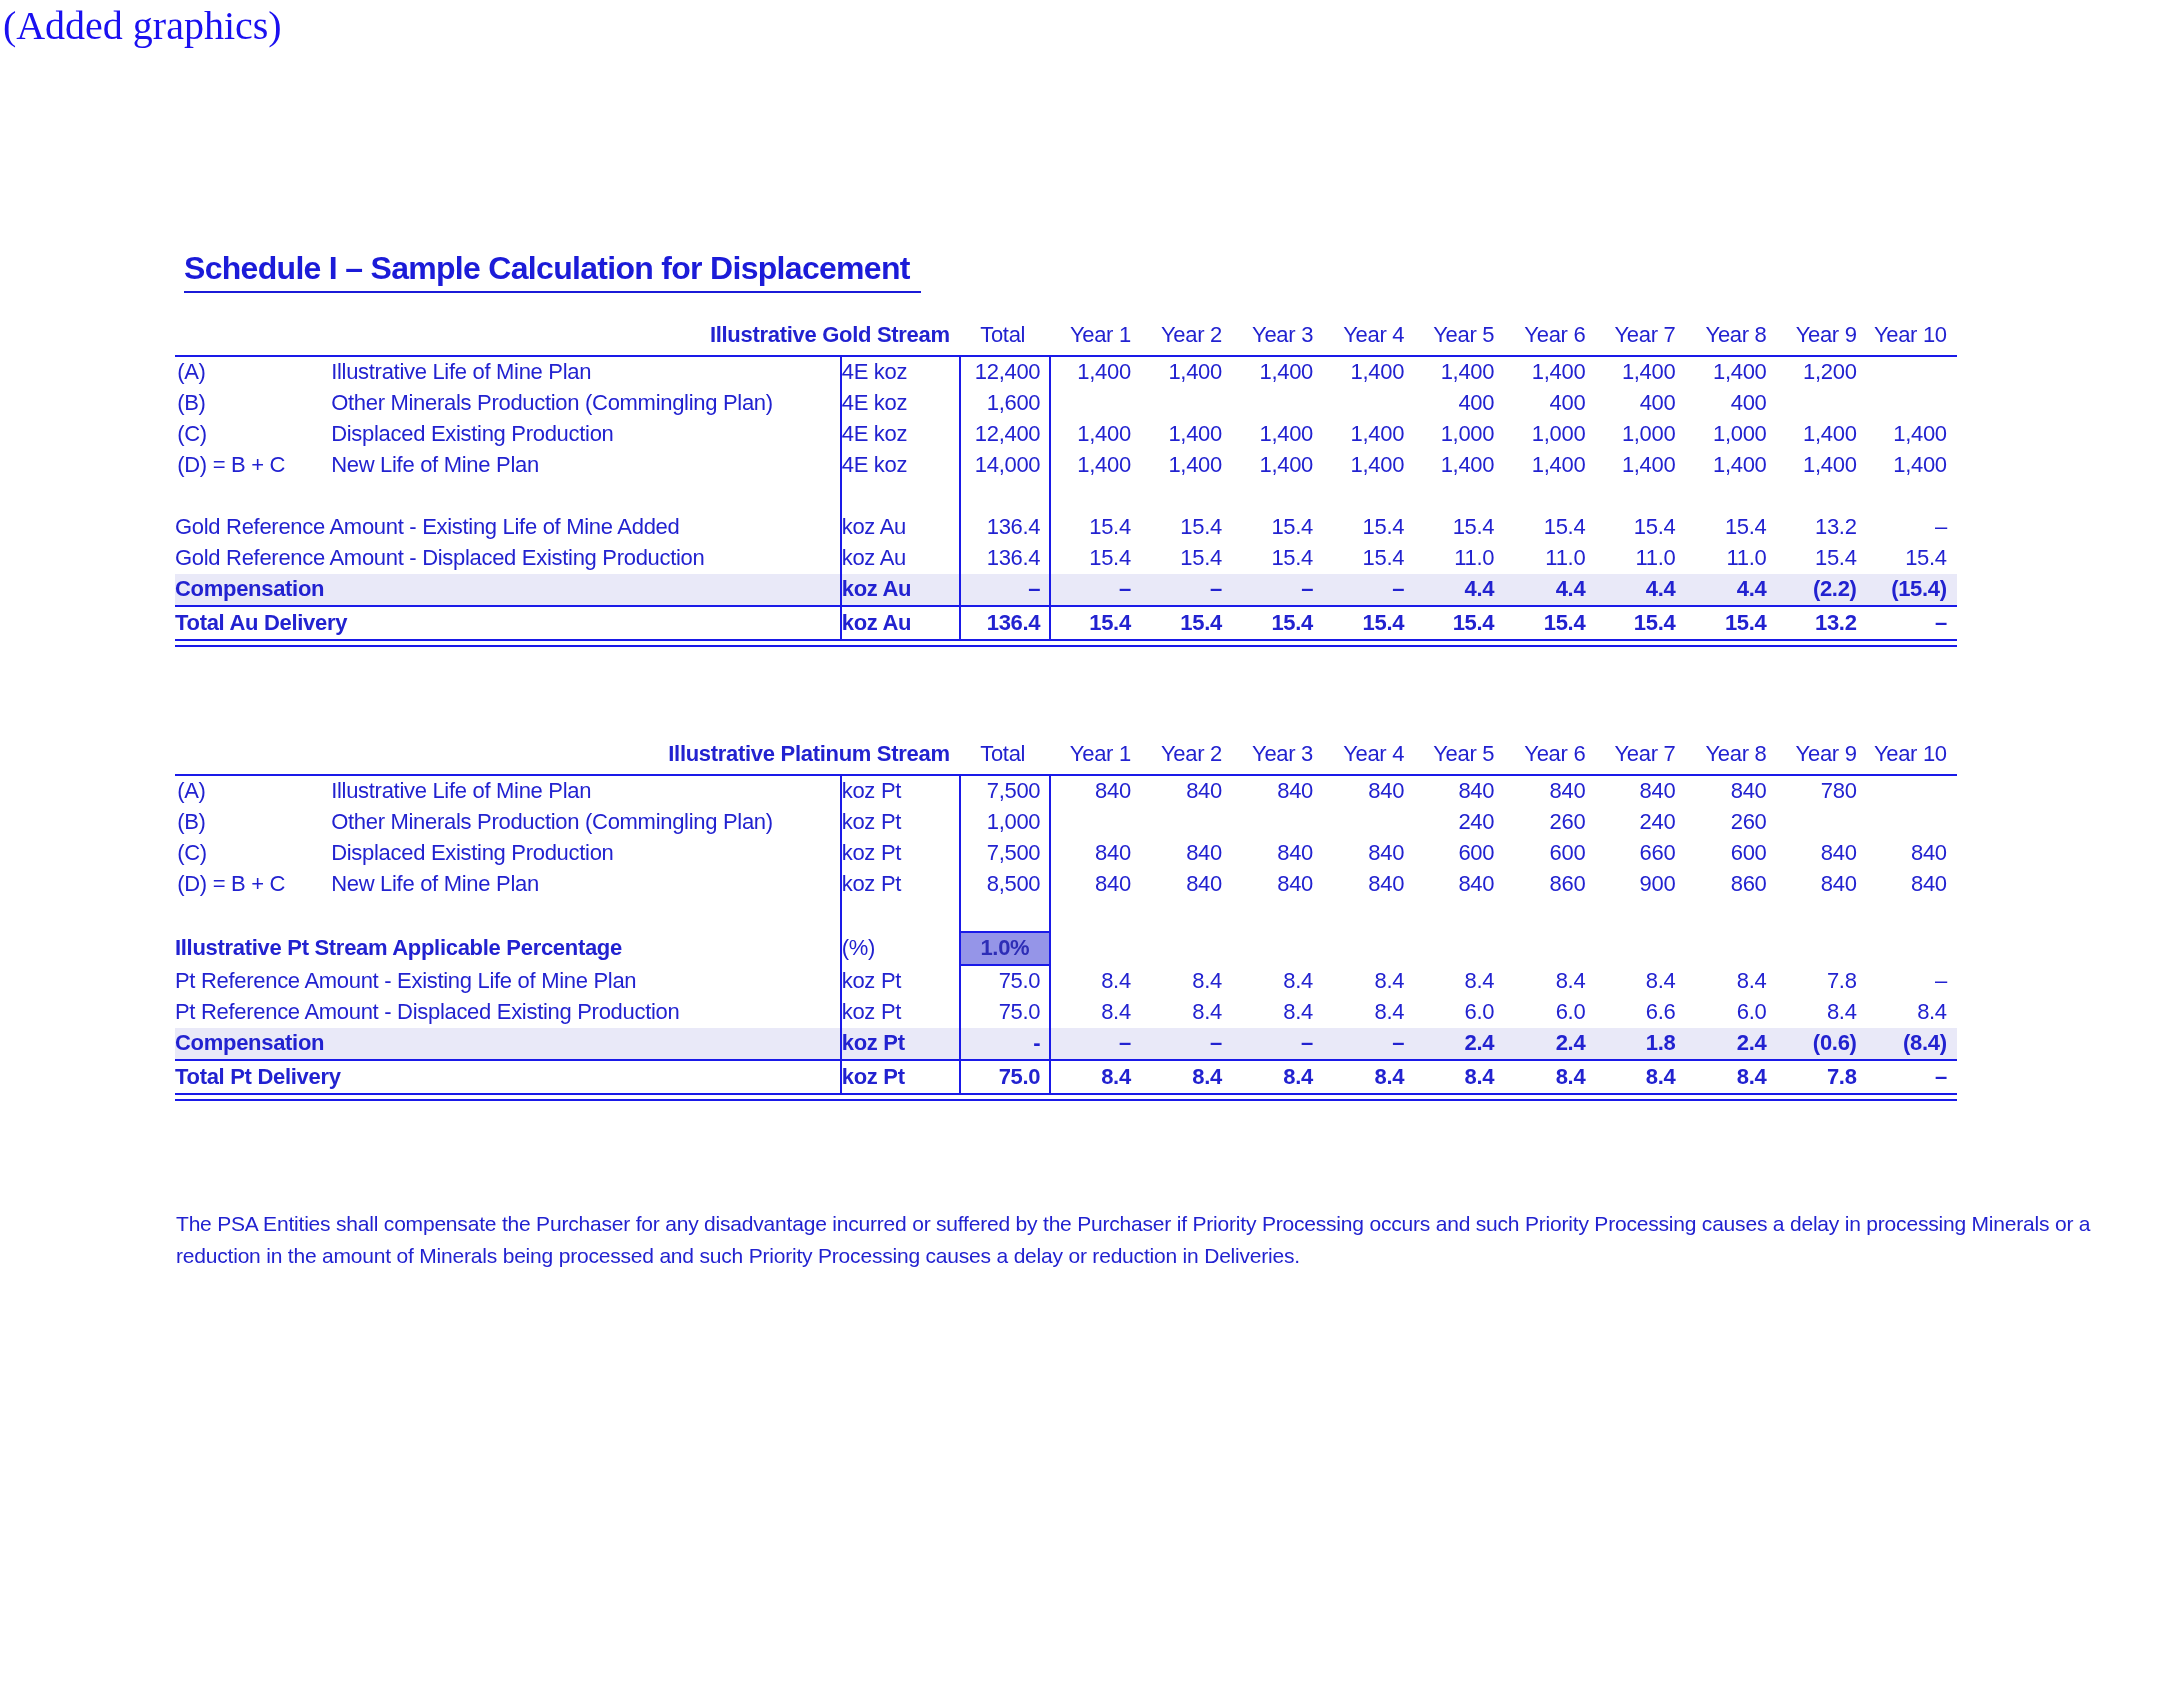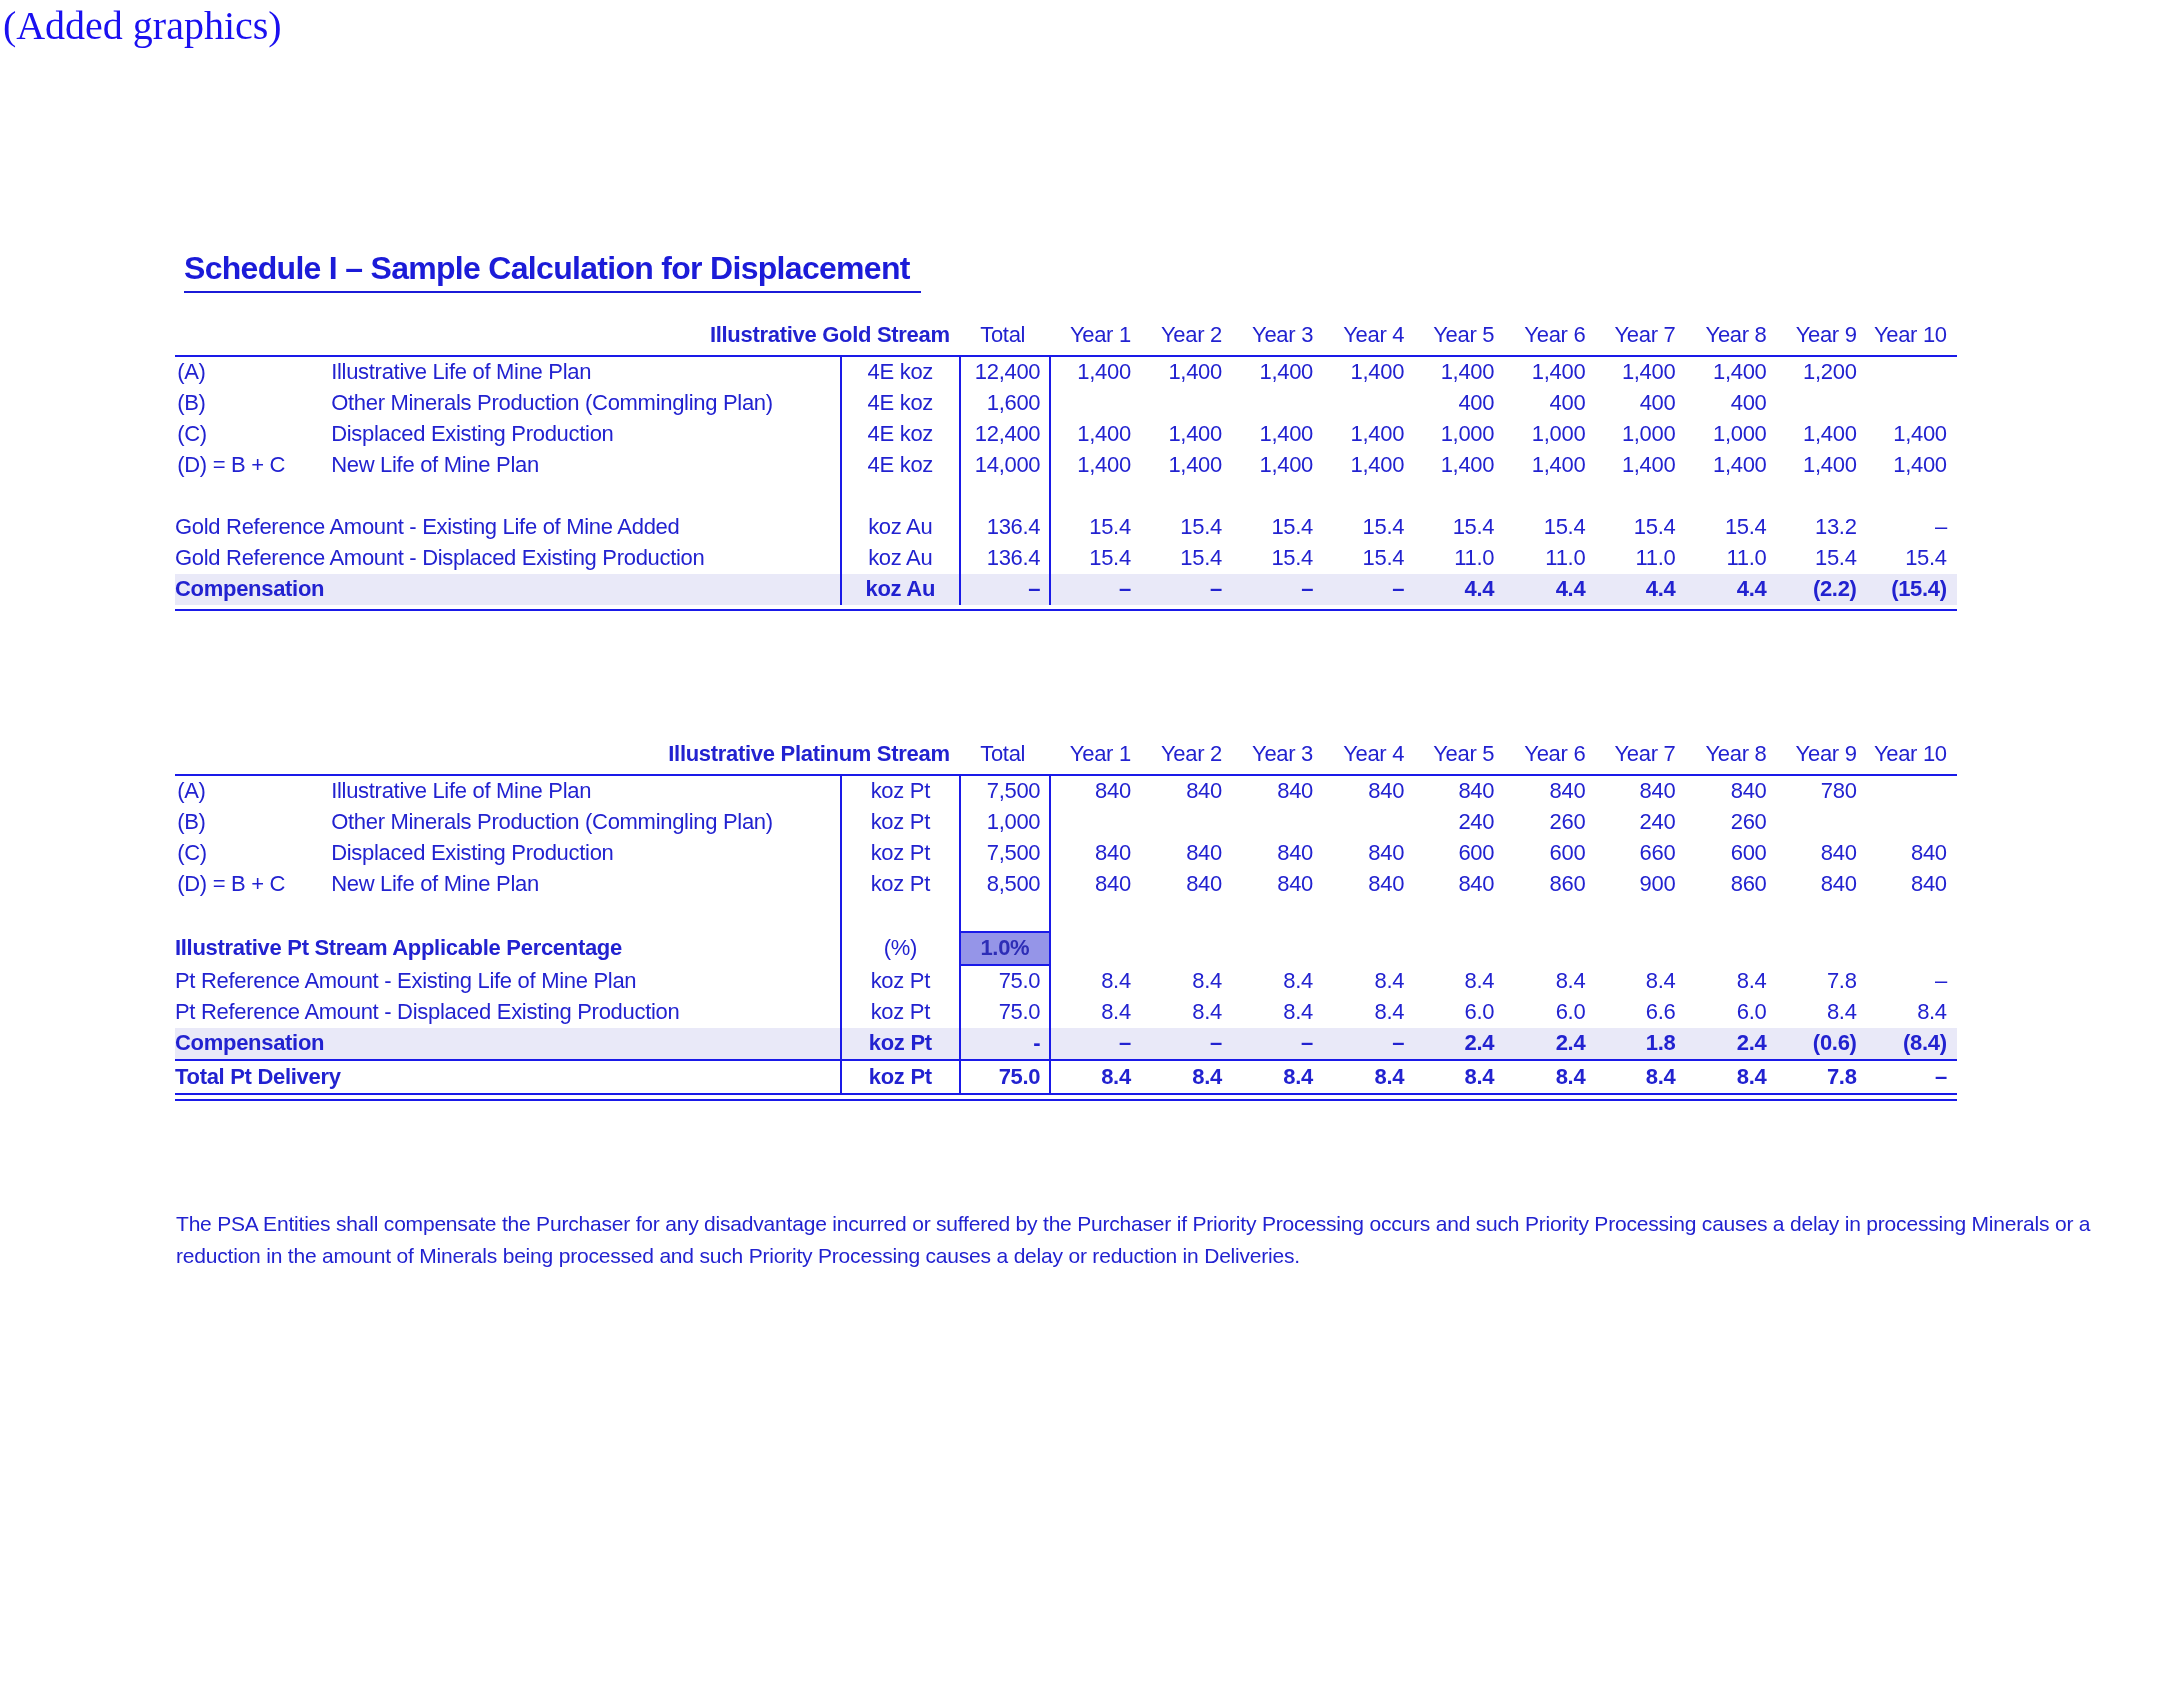--- a/index.html
+++ b/index.html
@@ -23,21 +23,21 @@
   table{border-collapse:collapse;table-layout:fixed;width:1782px;color:var(--ink);
         font-size:22px;letter-spacing:-0.3px;}
   thead th{font-weight:400;border-bottom:2.9px solid var(--line);height:38px;
            vertical-align:bottom;padding:0 10.2px 6.5px 0;white-space:nowrap;}
   th.ttl{text-align:right;font-weight:700;padding-left:1.5px;}
   th.tot{text-align:center;padding-right:4.4px;}
   th.y{text-align:right;}
   tbody td{height:31px;padding:0;white-space:nowrap;overflow:visible;}
   td.lbl{text-align:left;padding-left:2.2px;}
   td.desc{text-align:left;}
-  td.u{border-left:2.2px solid var(--line);border-right:2.2px solid var(--line);text-align:center;margin-left:28px;}
+  td.u{border-left:2.2px solid var(--line);border-right:2.2px solid var(--line);text-align:left;margin-left:28px;}
   td.t{border-right:2.2px solid var(--line);text-align:right;padding-right:8.7px;}
   td.y{text-align:right;padding-right:10.2px;}
   .b{font-weight:700;}
   td.pct{background:var(--hl);border:2.9px solid var(--line);text-align:center;
          padding-right:0;font-weight:700;color:var(--pcttext);}
   tr.comp td{background:var(--shade);font-weight:700;}
   tr.trow td{border-top:2.2px solid var(--line);border-bottom:2.2px solid var(--line);
              font-weight:700;height:32px;}
   .double-line{height:4.4px;border-bottom:2.9px solid var(--line);width:1782px;}
 
@@ -204,20 +204,35 @@
           <td class="y">–</td>
           <td class="y">–</td>
           <td class="y">–</td>
           <td class="y">4.4</td>
           <td class="y">4.4</td>
           <td class="y">4.4</td>
           <td class="y">4.4</td>
           <td class="y">(2.2)</td>
           <td class="y">(15.4)</td>
         </tr>
+        <tr class="trow">
+          <td class="desc b" colspan="2">Total Au Delivery</td>
+          <td class="u">koz Au</td>
+          <td class="t">136.4</td>
+          <td class="y">15.4</td>
+          <td class="y">15.4</td>
+          <td class="y">15.4</td>
+          <td class="y">15.4</td>
+          <td class="y">15.4</td>
+          <td class="y">15.4</td>
+          <td class="y">15.4</td>
+          <td class="y">15.4</td>
+          <td class="y">13.2</td>
+          <td class="y">–</td>
+        </tr>
       </tbody>
     </table>
     <div class="double-line"></div>
   </div>
 
 <div id="t1" class="tablewrap">
     <table>
       <colgroup>
         <col style="width: 156px;">
         <col style="width: 509px;">

